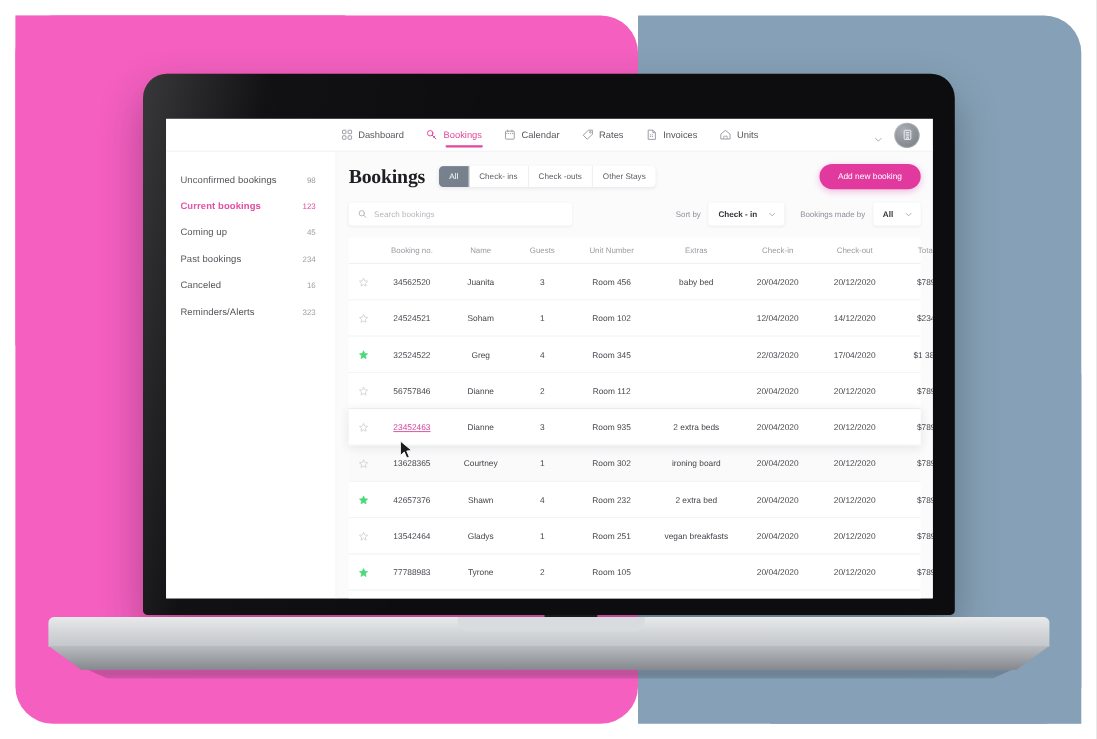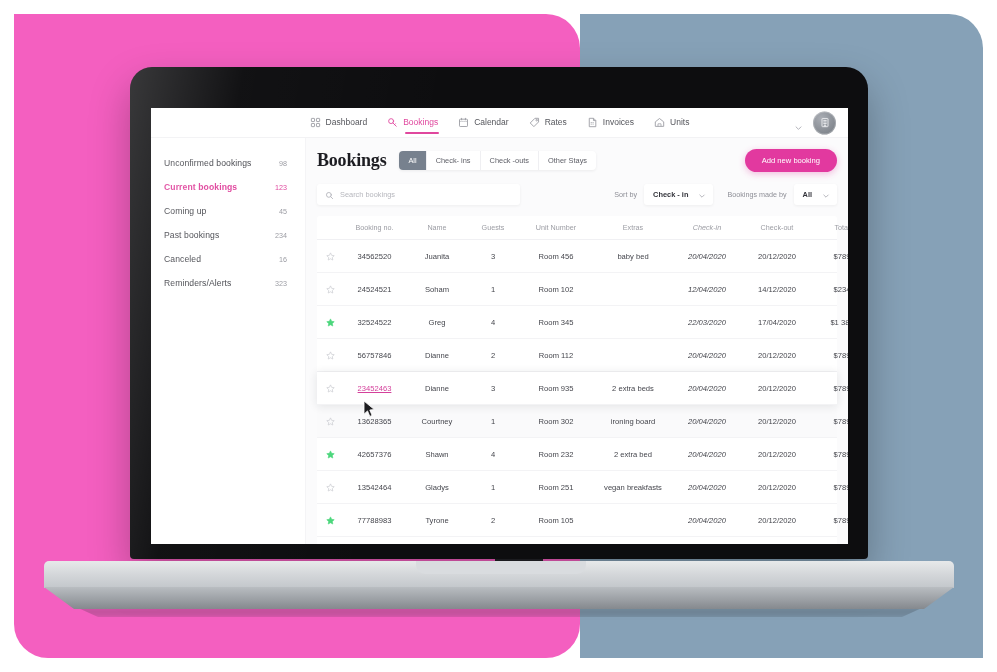--- a/index.html
+++ b/index.html
@@ -204,21 +204,21 @@
     font-size: 7.6px; color: #45464d; text-align: center;
     white-space: nowrap; overflow: hidden;
   }
   .c-star  { flex: 0 0 26px; display: flex; justify-content: center; align-items: center; }
   .c-star svg { width: 9px; height: 9px; display: block; cursor: pointer; }
   .c-no    { flex: 0 0 63px; }
   .c-name  { flex: 0 0 62px; }
   .c-guests{ flex: 0 0 50px; }
   .c-unit  { flex: 0 0 76px; }
   .c-extras{ flex: 0 0 78px; }
-  .c-in    { flex: 0 0 70px; font-style: italic; }
+  .c-in    { flex: 0 0 70px; }
   .c-out   { flex: 0 0 70px; }
   .c-total { flex: 0 0 60px; }
   .c-menu  { flex: 1 1 auto; display: flex; justify-content: center; align-items: center; }
   .bk-link { color: #D4409B; text-decoration: underline; cursor: pointer; }
 
   
   #cursor { position: absolute; left: 363px; top: 400px; width: 13px; height: 18px; z-index: 9; pointer-events: none; }
   #cursor svg { width: 13px; height: 18px; display: block; }
 </style>
 </head>

